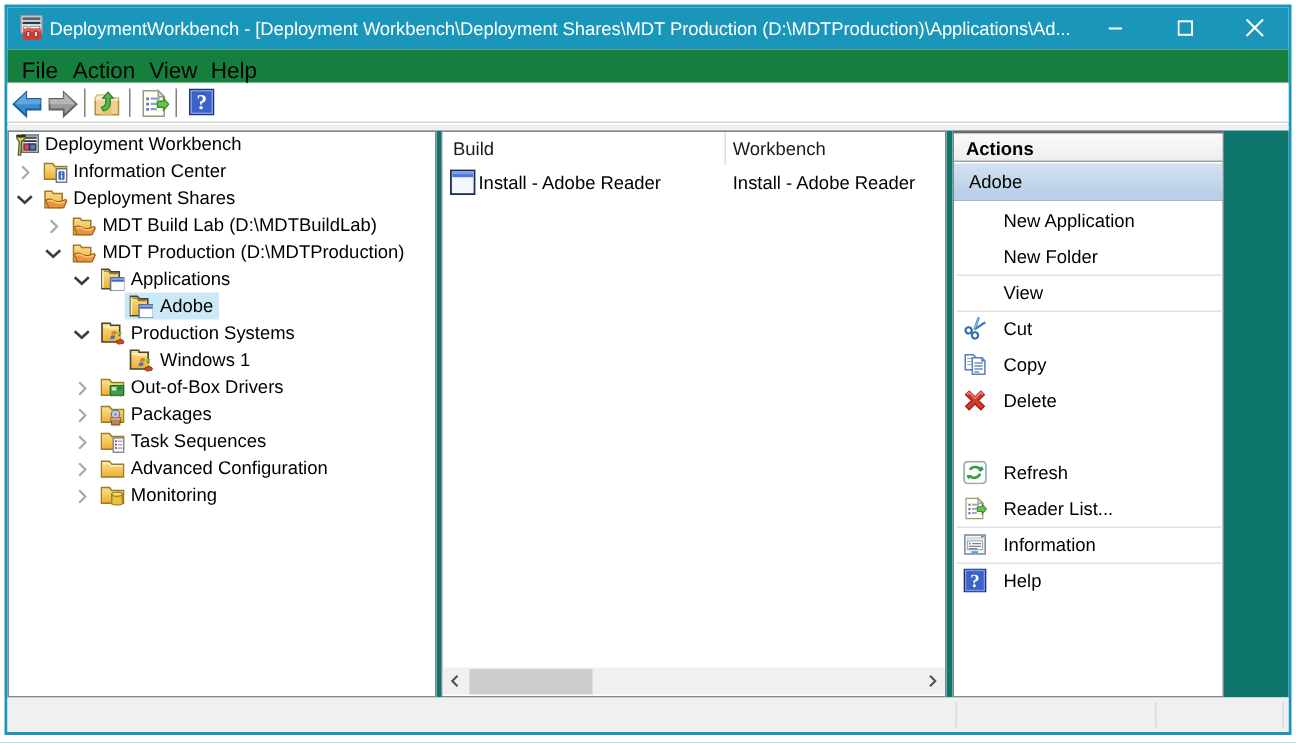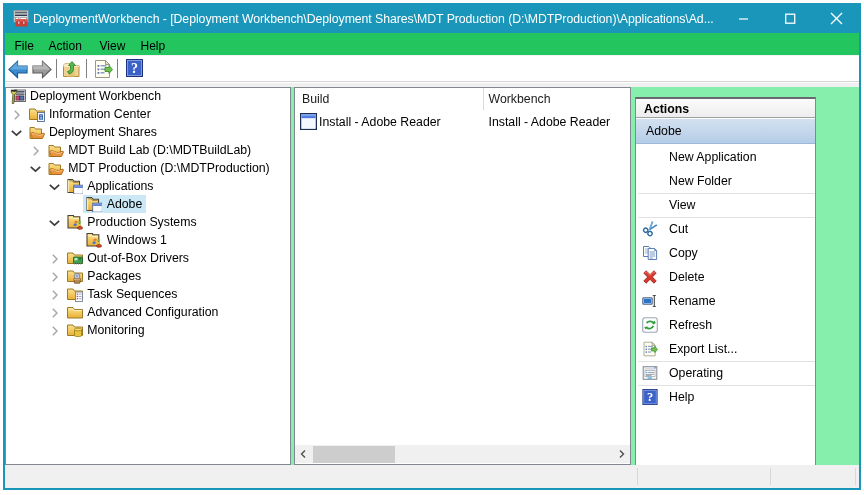--- a/index.html
+++ b/index.html
@@ -1,28 +1,28 @@
 <!DOCTYPE html>
 <html><head>
 <meta charset="utf-8">
 <style>
 * { margin:0; padding:0; box-sizing:border-box; }
 html,body { width:864px; height:495px; background:#ffffff; font-family:"Liberation Sans", sans-serif; overflow:hidden; }
 .abs { position:absolute; }
 #win { position:absolute; left:2.5px; top:3px; width:858px; height:487px; border:2px solid #1a96ba; background:#ffffff; }
 #titlebar { position:absolute; left:0; top:0; width:100%; height:27.5px; background:#1a96ba; color:#ffffff; font-size:12.3px; }
 #title-text { position:absolute; left:28.5px; top:6.5px; white-space:nowrap; letter-spacing:-0.06px; }
-#menubar { position:absolute; left:0; top:27.5px; width:100%; height:23.8px; background:#22c55e; font-size:12px; color:#000; border-bottom:1px solid #f2f2f2; }
+#menubar { position:absolute; left:0; top:27.5px; width:100%; height:23.8px; background:#15803d; font-size:15px; color:#000; border-bottom:1px solid #f2f2f2; }
 .menuitem { position:absolute; top:6px; }
 #toolbar { position:absolute; left:0; top:51.3px; width:100%; height:26.2px; background:#fff; border-bottom:1px solid #d5d5d5; }
 #tstrip { position:absolute; left:0; top:77.5px; width:100%; height:4.5px; background:#f0f0f0; }
-#main { position:absolute; left:0; top:82px; width:100%; height:378px; background:#86efac;text-decoration:underline; }
+#main { position:absolute; left:0; top:82px; width:100%; height:378px; background:#0f766e;text-decoration:underline; }
 #treepane { position:absolute; left:0.5px; top:0; width:286px; height:378px; border:1px solid #828790; background:#fff; overflow:hidden; }
 #listpane { position:absolute; left:289.5px; top:0; width:337px; height:378px; border:1px solid #828790; background:#fff; overflow:hidden; }
-#actionpane { position:absolute; left:630.5px; top:10px; width:181px; height:378px; border:1px solid #828790; border-top:2px solid #666a70; background:#fff; overflow:hidden; }
+#actionpane { position:absolute; left:630.5px; top:0; width:181px; height:378px; border:1px solid #828790; border-top:2px solid #666a70; background:#fff; overflow:hidden; }
 #statusbar { position:absolute; left:0; top:460px; width:100%; height:23px; background:#f0f0f0; }
 .statussep { position:absolute; top:3px; height:17px; width:1px; background:#d8d8d8; }
 .trow { position:absolute; left:0; width:100%; height:18px; font-size:12.3px; color:#000; white-space:nowrap; line-height:18px; }
 .trow span { position:absolute; line-height:18px; }
 .ticon { position:absolute; width:16px; height:16px; top:1px; }
 #colhead { position:absolute; left:0; top:0; width:100%; height:22px; background:#fff; font-size:12.3px; color:#1a1a1a; }
 #colsep { position:absolute; left:188px; top:0; width:1px; height:22px; background:#dcdcdc; }
 #hscroll { position:absolute; left:0; top:357px; width:335px; height:18px; background:#f0f0f0; }
 #hthumb { position:absolute; left:18px; top:0.5px; width:82px; height:17px; background:#cdcdcd; }
 #acthead { position:absolute; left:0; top:0; width:100%; height:19px; background:linear-gradient(#fbfbfb,#ededee); border-bottom:1px solid #9fa0a2; font-size:12.3px; font-weight:bold; color:#000; }
@@ -376,28 +376,20 @@
           </svg>
           <span class="txt">Copy</span>
         </div>
       <div class="aitem" style="top:166px">
           <svg width="16" height="16" viewBox="0 0 16 16">
             <path d="M1.8 4.1 L4.1 1.8 L8 5.7 L11.9 1.8 L14.2 4.1 L10.3 8 L14.2 11.9 L11.9 14.2 L8 10.3 L4.1 14.2 L1.8 11.9 L5.7 8 Z" fill="#d63a2e" stroke="#9c1f16" stroke-width="0.9"></path>
             <path d="M2.6 4.1 L4.1 2.6 L8 6.5 L11.9 2.6 L13.4 4.1" fill="none" stroke="#ef8276" stroke-width="1"></path>
           </svg>
           <span class="txt">Delete</span>
         </div>
-      <div class="aitem" style="top:190px">
-          <svg width="16" height="16" viewBox="0 0 16 16">
-            <rect x="0.5" y="4.5" width="10" height="7" rx="1" fill="#2e72c8" stroke="#7a8a9c" stroke-width="1"></rect>
-            <rect x="1.5" y="5.5" width="8" height="5" rx="0.5" fill="none" stroke="#8fb2e0" stroke-width="1"></rect>
-            <path d="M10.8 2.5 L13.8 2.5 M12.3 2.5 L12.3 13.5 M10.8 13.5 L13.8 13.5" stroke="#4a4a4a" stroke-width="1.1"></path>
-          </svg>
-          <span class="txt">Rename</span>
-        </div>
       <div class="aitem" style="top:214px">
           <svg width="16" height="16" viewBox="0 0 16 16">
             <rect x="0.7" y="0.7" width="14.6" height="14.6" rx="2.4" fill="#fdfdfd" stroke="#9aa8b8" stroke-width="1.1"></rect>
             <path d="M4.6 6.1 A4.3 4.3 0 0 1 12.1 7.2" fill="none" stroke="#2f9e3f" stroke-width="1.7"></path>
             <path d="M11.4 8.9 A4.3 4.3 0 0 1 4.4 10.3" fill="none" stroke="#2f9e3f" stroke-width="1.7"></path>
             <path d="M13.9 6.2 L10.2 6.6 L12.4 3.6 Z" fill="#2f9e3f"></path>
             <path d="M2.2 9.9 L5.9 9.6 L3.6 12.5 Z" fill="#2f9e3f"></path>
           </svg>
           <span class="txt">Refresh</span>
         </div>
@@ -406,33 +398,33 @@
             <path d="M2.5 1.5 L12.5 1.5 L16.5 5.5 L16.5 18.5 L2.5 18.5 Z" fill="#fffef0" stroke="#9a9a84" stroke-width="1"></path>
             <path d="M12.5 1.5 L12.5 5.5 L16.5 5.5 Z" fill="#e6e6d2" stroke="#9a9a84" stroke-width="1"></path>
             <rect x="4.5" y="6" width="1.8" height="1.8" fill="#5a7ab4"></rect>
             <rect x="7.5" y="6" width="6" height="1.5" fill="#8ca0c8"></rect>
             <rect x="4.5" y="9.5" width="1.8" height="1.8" fill="#5a7ab4"></rect>
             <rect x="7.5" y="9.5" width="6" height="1.5" fill="#8ca0c8"></rect>
             <rect x="4.5" y="13" width="1.8" height="1.8" fill="#5a7ab4"></rect>
             <rect x="7.5" y="13" width="4" height="1.5" fill="#8ca0c8"></rect>
             <path d="M12 8.5 L16 8.5 L16 6.5 L19.5 10.5 L16 14.5 L16 12.5 L12 12.5 Z" fill="#6cc24a" stroke="#3e8e2f" stroke-width="0.9"></path>
           </svg>
-          <span class="txt">Export List...</span>
+          <span class="txt">Reader List...</span>
         </div>
       <div class="aitem" style="top:262px">
           <svg width="16" height="16" viewBox="0 0 16 16">
             <rect x="1.2" y="1.7" width="13.6" height="12.6" fill="#f6f7f8" stroke="#8a8f98" stroke-width="1.1"></rect>
             <rect x="2.6" y="3.1" width="10.8" height="1.5" fill="#d4d8de"></rect>
             <rect x="12.2" y="2.4" width="1.6" height="0.9" fill="#3a6fd8"></rect>
             <rect x="3" y="5.6" width="10" height="5.8" fill="#ffffff" stroke="#a6abb4" stroke-width="0.8"></rect>
             <rect x="4" y="6.8" width="1.2" height="1.2" fill="#3aa0e8"></rect>
             <path d="M6.2 7.4 L12 7.4 M4 9.3 L12 9.3 M4 10.7 L9.5 10.7" stroke="#7a8090" stroke-width="0.8"></path>
             <rect x="5.6" y="12.4" width="4.4" height="1.3" fill="#3ab4e8"></rect>
           </svg>
-          <span class="txt">Operating</span>
+          <span class="txt">Information</span>
         </div>
       <div class="aitem" style="top:286px">
           <svg width="16" height="16" viewBox="0 0 17 18">
             <rect x="0.5" y="0.5" width="16" height="17" fill="#3a62c8" stroke="#20337a" stroke-width="1"></rect>
             <rect x="1.5" y="1.5" width="14" height="15" fill="none" stroke="#7d9ae0" stroke-width="1"></rect>
             <text x="8.5" y="13.5" text-anchor="middle" font-family="Liberation Serif" font-size="14" font-weight="bold" fill="#ffffff">?</text>
           </svg>
           <span class="txt">Help</span>
         </div>
       <div class="asep" style="top:94px"></div>

